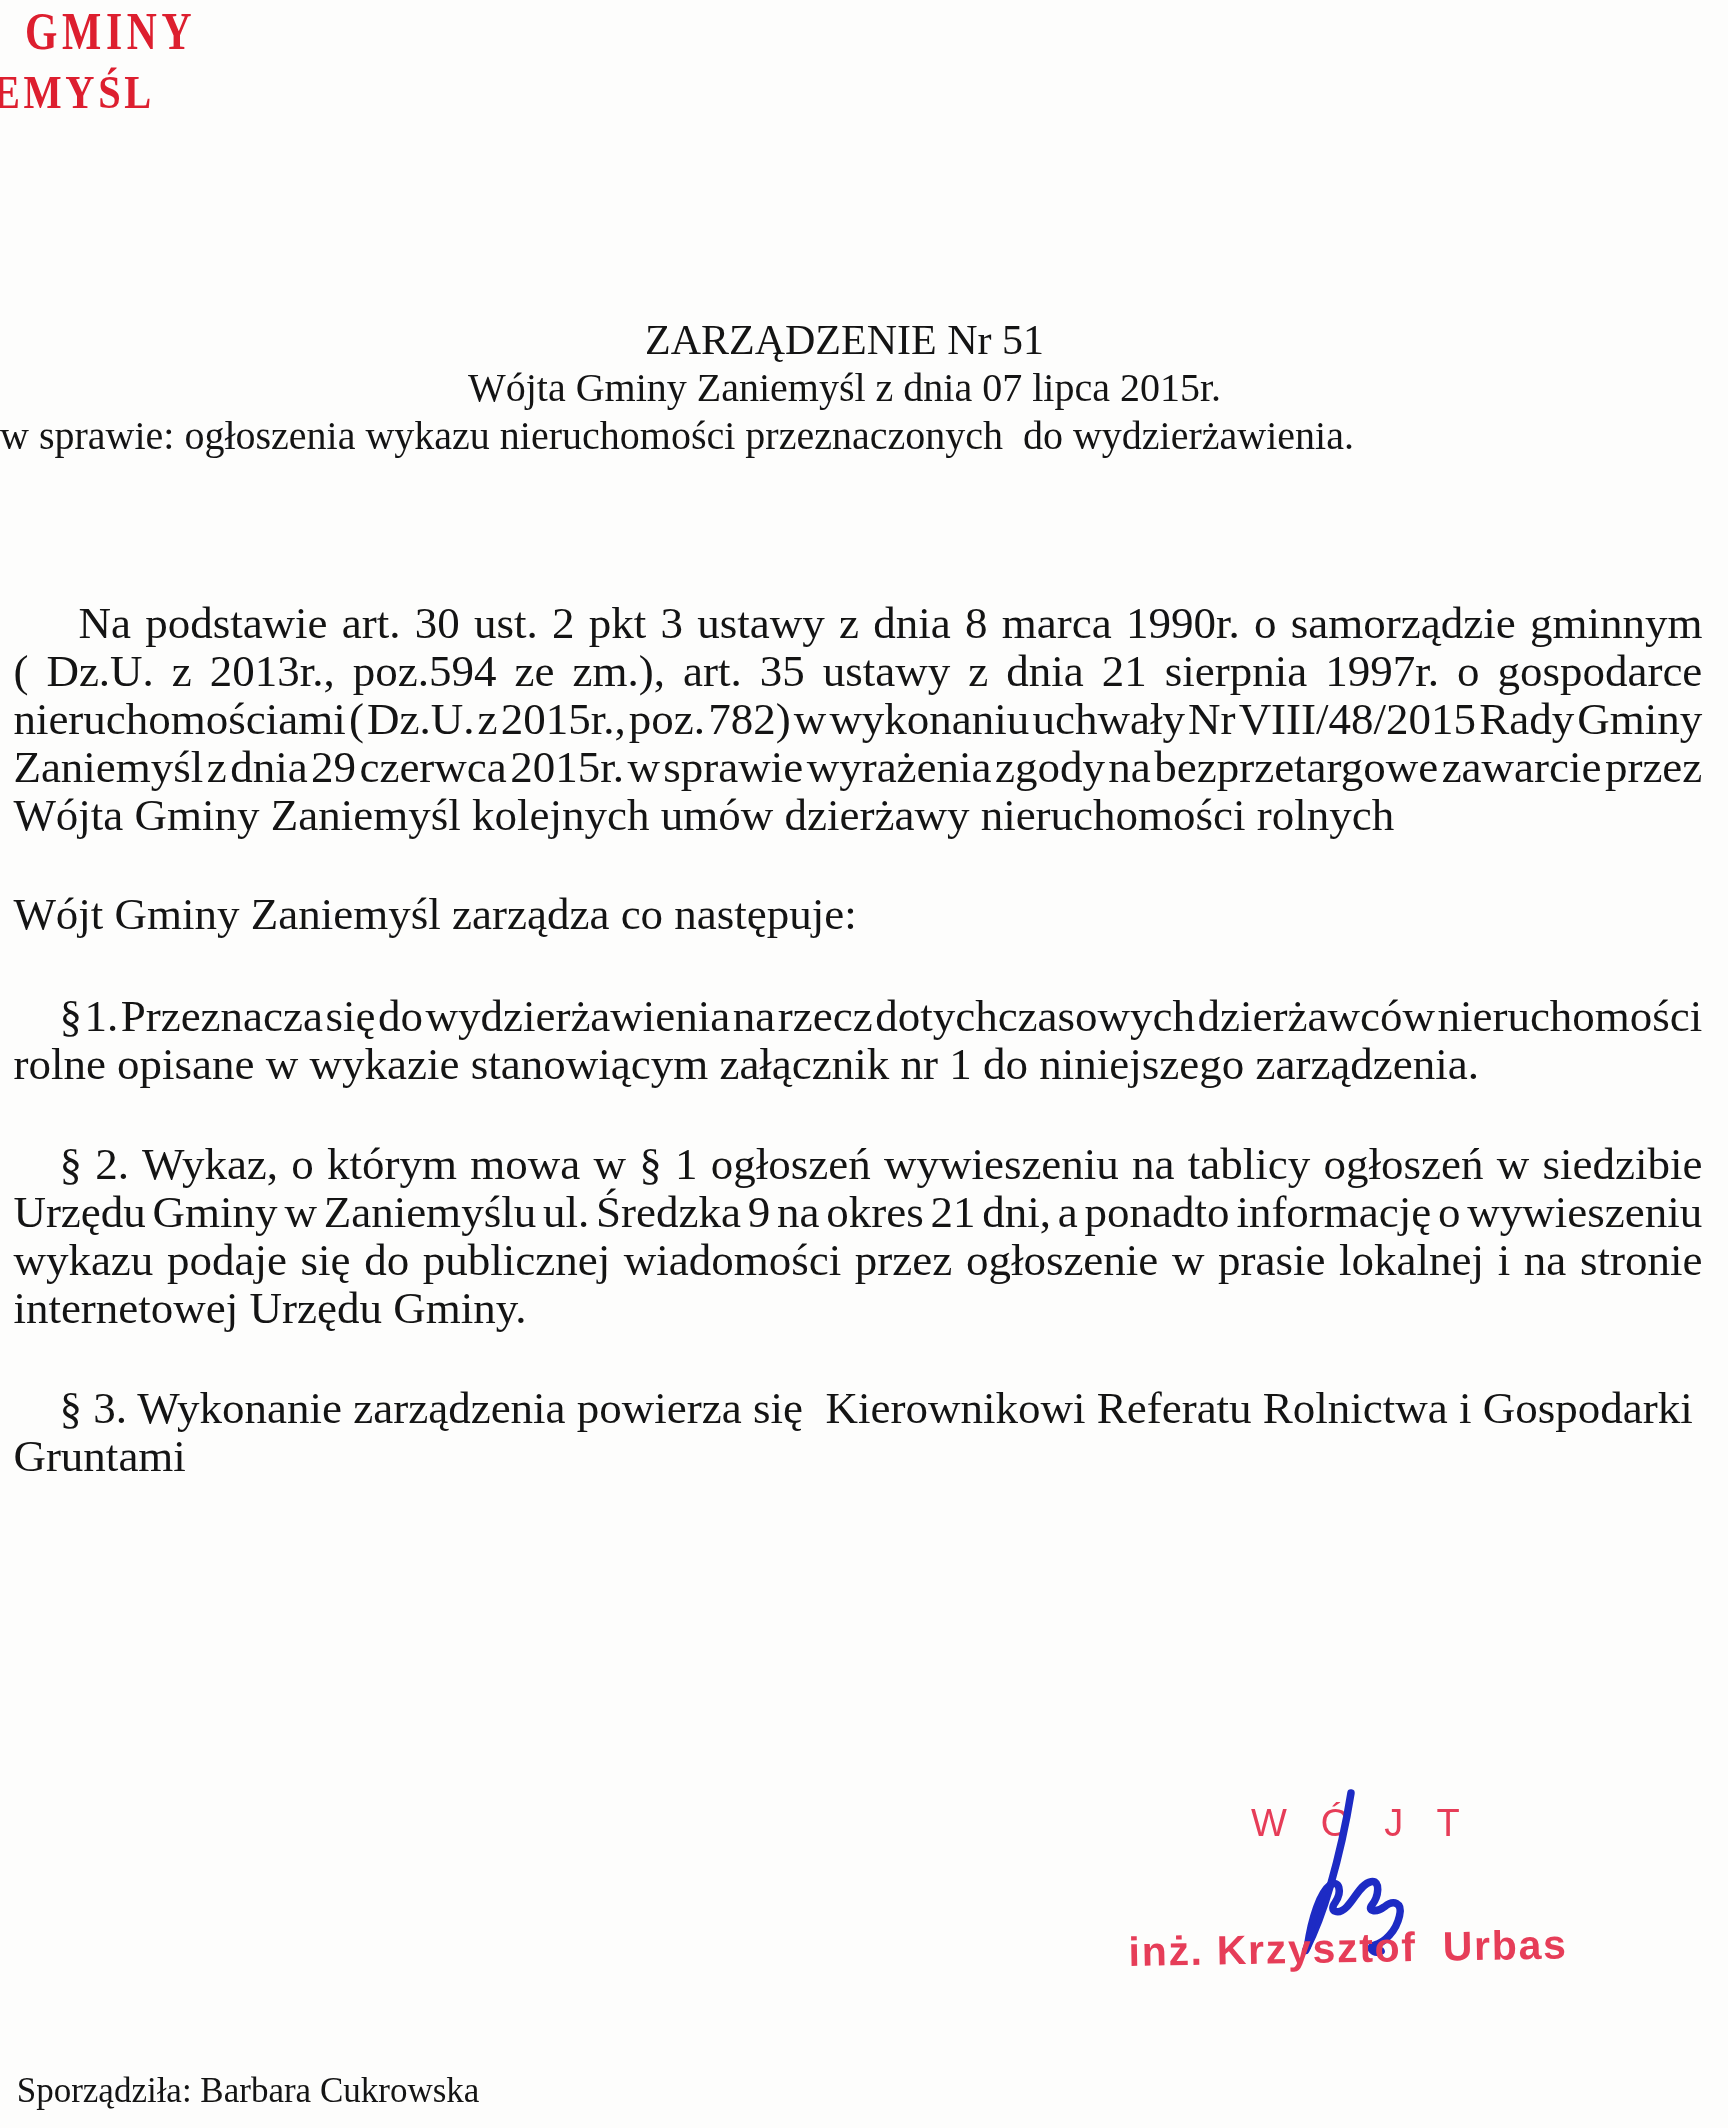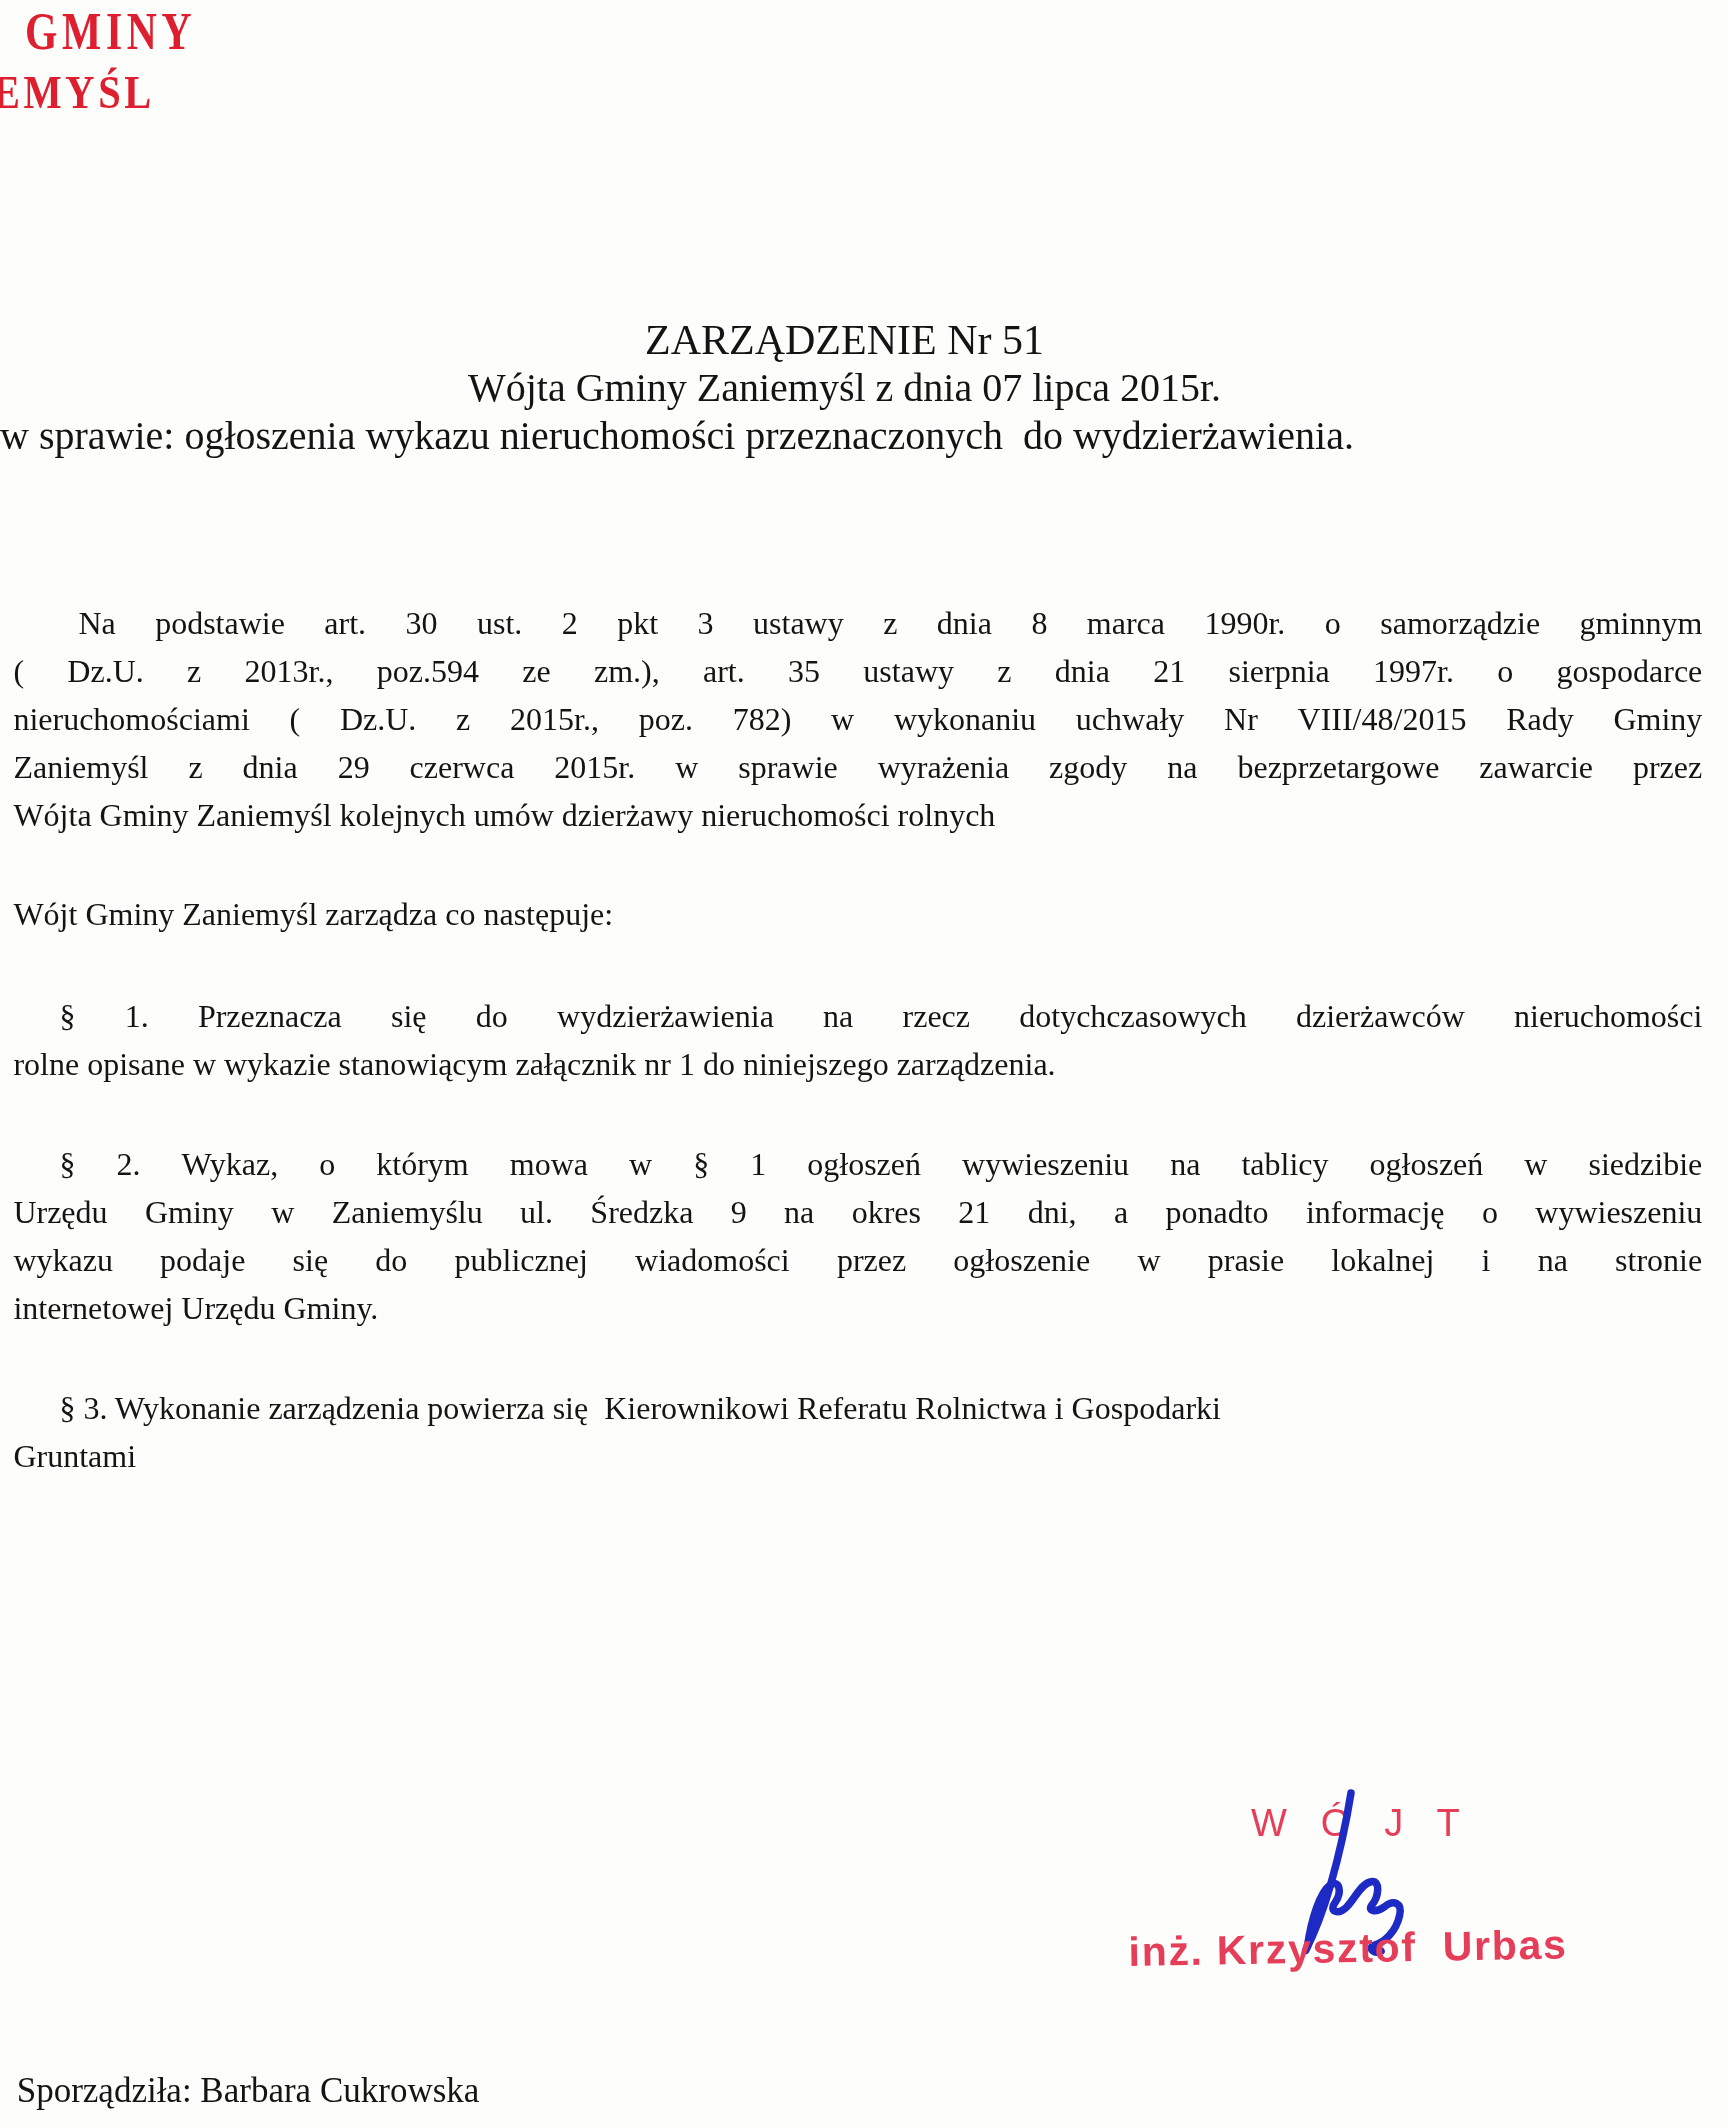--- a/index.html
+++ b/index.html
@@ -33,21 +33,21 @@
   .heading{
     position:absolute;left:0;top:316px;width:1689px;
     font-weight:normal;font-size:40px;
   }
   .heading .hline{height:48px;line-height:48px;white-space:pre;}
   .heading .c{text-align:center;}
   .heading .h1{font-size:42px;}
   
   .para{
     position:absolute;left:13.4px;width:1689px;
-    font-size:32px;
+    font-size:45px;
   }
   .line{height:48px;line-height:48px;white-space:pre;}
   .j{display:flex;justify-content:space-between;align-items:center;}
   .ind1{padding-left:65px;}
   .ind2{padding-left:46px;}
   
   .mayor-stamp-title{
     position:absolute;left:1251px;top:1802px;
     font-family:"Liberation Sans", sans-serif;
     font-weight:normal;font-size:38px;letter-spacing:11.7px;

